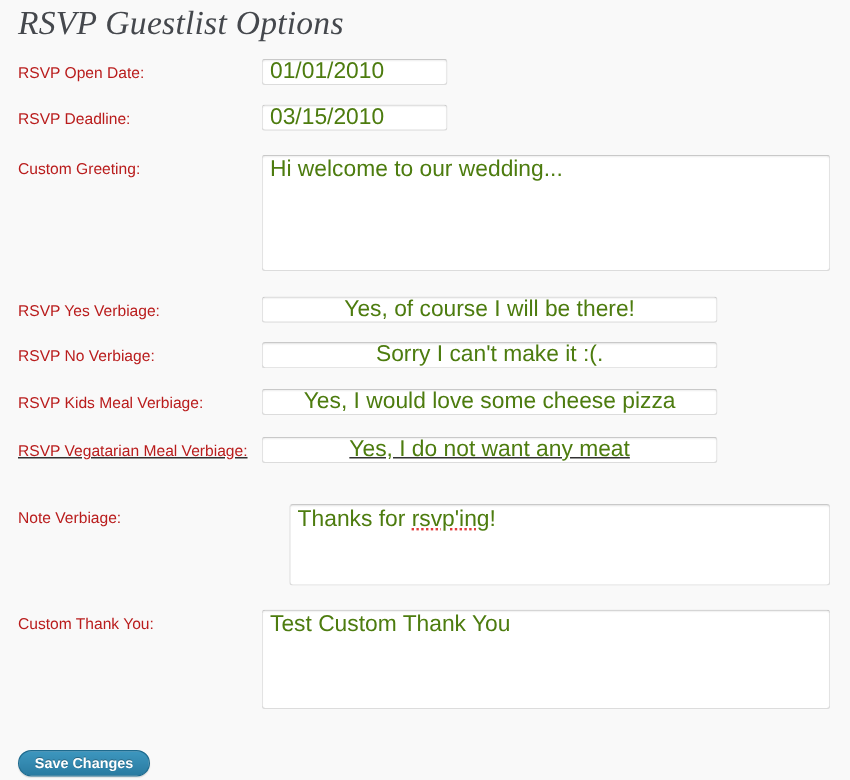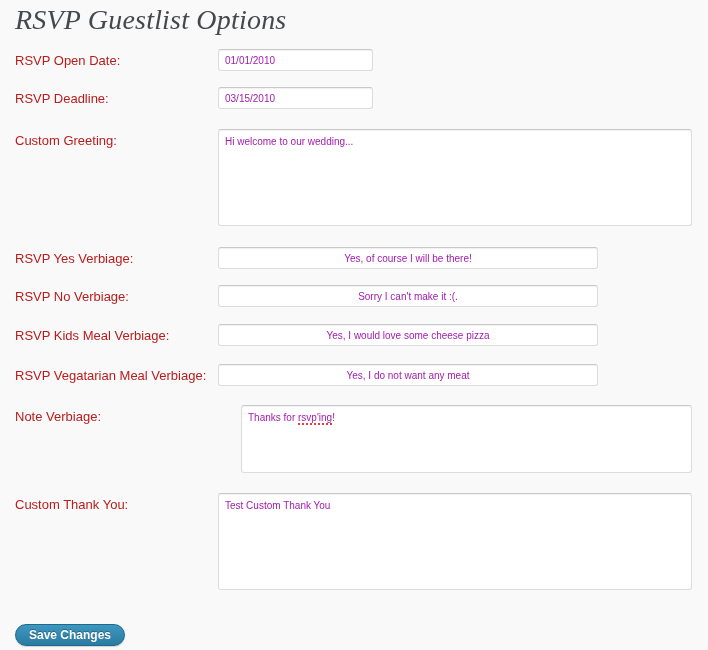--- a/index.html
+++ b/index.html
@@ -38,47 +38,47 @@
     padding-top: 4px;
     line-height: 15px;
   }
   .ctl {
     background: #ffffff;
     border: 1px solid #dcdcdc;
     border-top-color: #c9c9c9;
     border-radius: 3px;
     box-shadow: inset 0 1px 1px rgba(0,0,0,0.06);
     font-family: "Liberation Sans", "DejaVu Sans", sans-serif;
-    font-size: 10px;
-    color: #a21caf;
+    font-size: 19px;
+    color: #4d7c0f;
     box-sizing: border-box;
     outline: none;
   }
   input.ctl {
     height: 22px;
     padding: 2px 6px;
   }
   .input-small { width: 155px; }
   .input-wide  { width: 380px; text-align: center; }
   .textarea {
     padding: 4px 6px;
     line-height: 16px;
     white-space: pre-wrap;
     cursor: text;
   }
   .ta-greeting  { width: 536px; height: 97px; }
   .ta-note      { width: 474px; height: 68px; margin-left: 23px; }
-  .ta-thankyou  { width: 474px; height: 97px; }
+  .ta-thankyou  { width: 474px; height: 83px; }
   .mb-r1 { margin-bottom: 16px; }
   .mb-r2 { margin-bottom: 20px; }
   .mb-r3 { margin-bottom: 21px; }
   .mb-r4 { margin-bottom: 16px; }
   .mb-r5 { margin-bottom: 17px; }
   .mb-r6 { margin-bottom: 18px; }
-  .mb-r7 { margin-bottom: 19px; }
+  .mb-r7 { margin-bottom: 34px; text-decoration: underline; }
   .mb-r8 { margin-bottom: 20px; }
   .mb-r9 { margin-bottom: 34px; }
   .misspelled {
     text-decoration: underline;
     text-decoration-style: dotted;
     text-decoration-color: #e03c3c;
     text-decoration-thickness: 2px;
     text-underline-offset: 2px;
   }
   .save-button {

